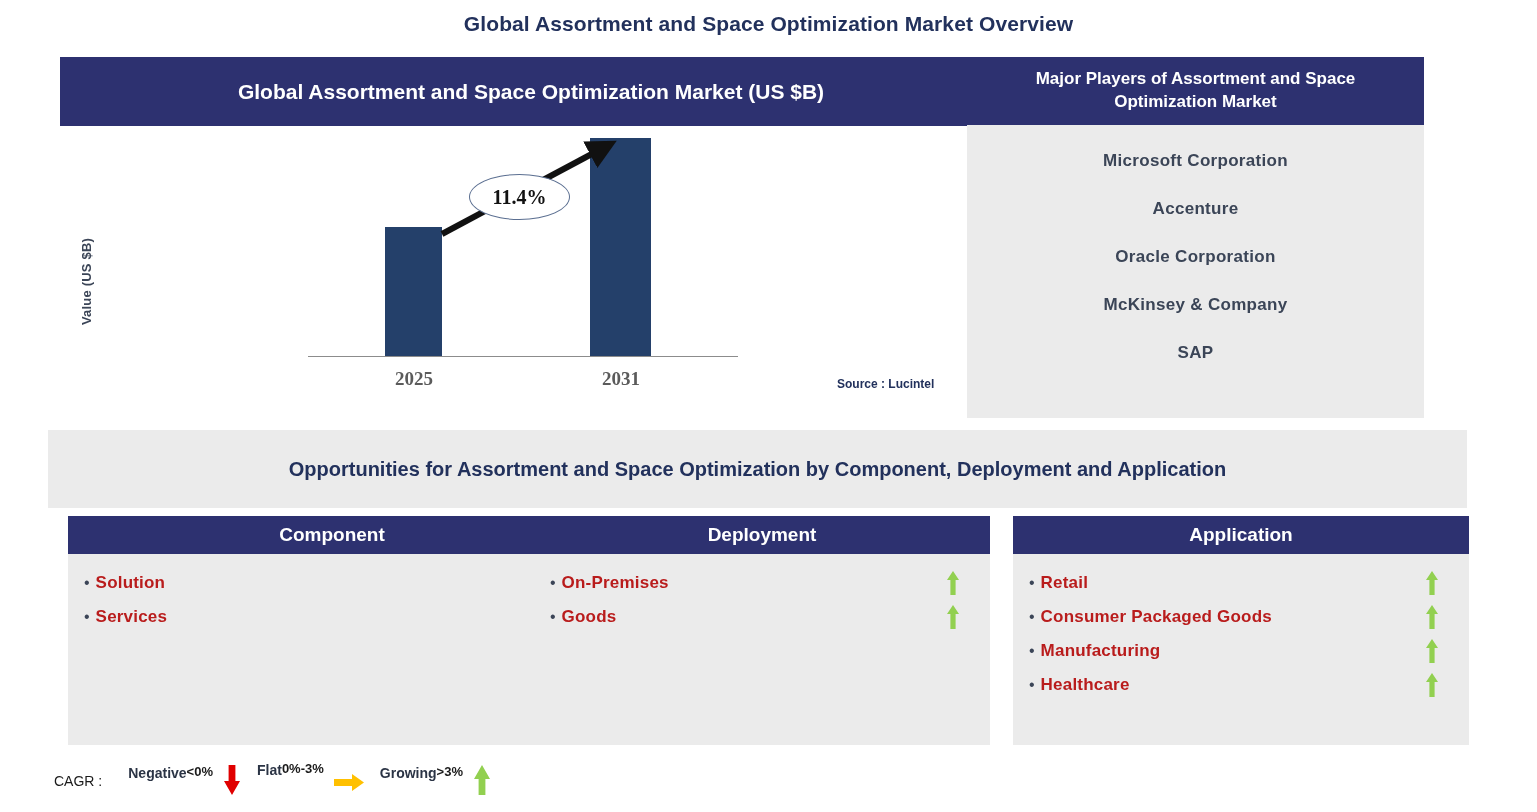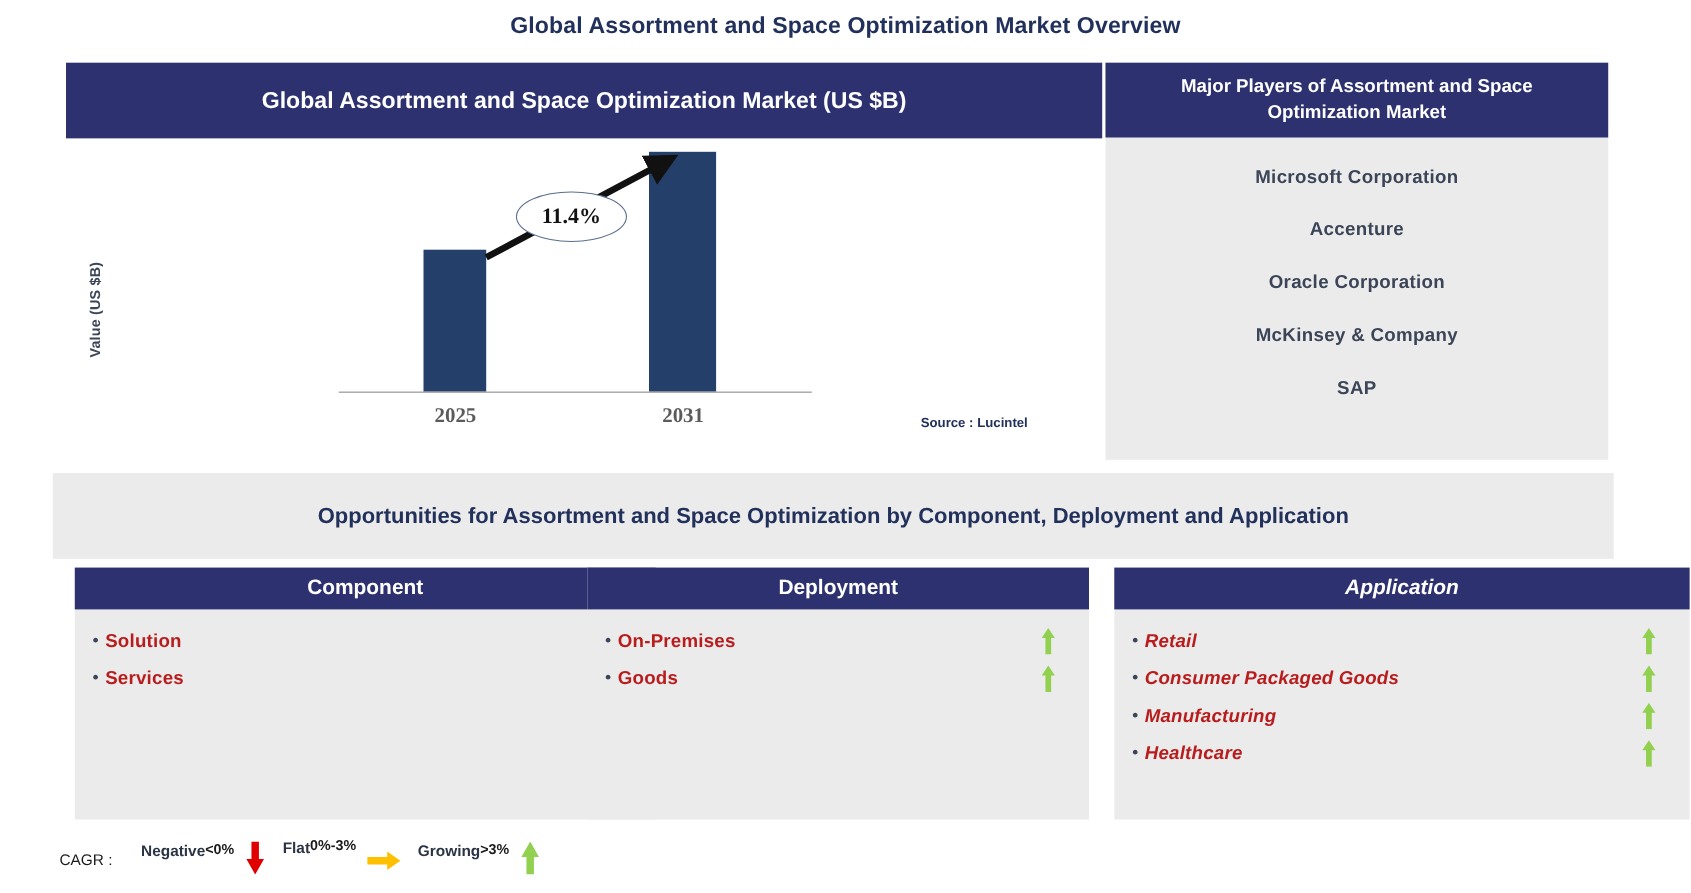--- a/index.html
+++ b/index.html
@@ -134,21 +134,21 @@
     left: 777px;
     bottom: 27px;
     font-size: 12px;
     font-weight: bold;
     color: #22315c;
   }
 
   
   #players-panel {
     position: absolute;
-    left: 1005px;
+    left: 967px;
     top: 57px;
     width: 457px;
     height: 361px;
     background: #ebebeb;
   }
   #players-header {
     background: #2d3170;
     height: 68px;
     display: flex;
     align-items: center;
@@ -194,21 +194,21 @@
   }
 
   
   .segment-col {
     position: absolute;
     top: 516px;
     background: #ebebeb;
   }
   #segment-component  { left: 68px;   width: 528px; height: 229px; }
   #segment-deployment { left: 534px;  width: 456px; height: 229px; }
-  #segment-application{ left: 1013px; width: 523px; height: 229px; font-style: italic; }
+  #segment-application{ left: 1013px; width: 456px; height: 229px; }
 
   .segment-header {
     height: 38px;
     background: #2d3170;
     display: flex;
     align-items: center;
     justify-content: center;
   }
   .segment-header-title {
     color: #ffffff;

